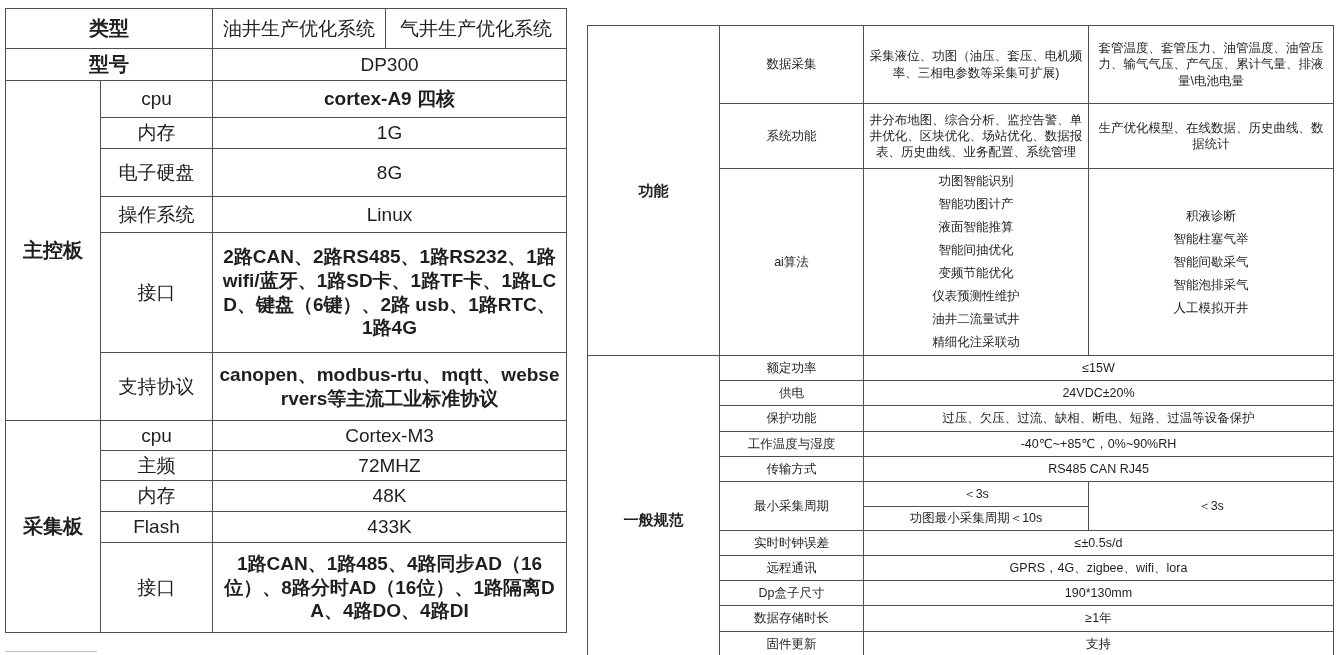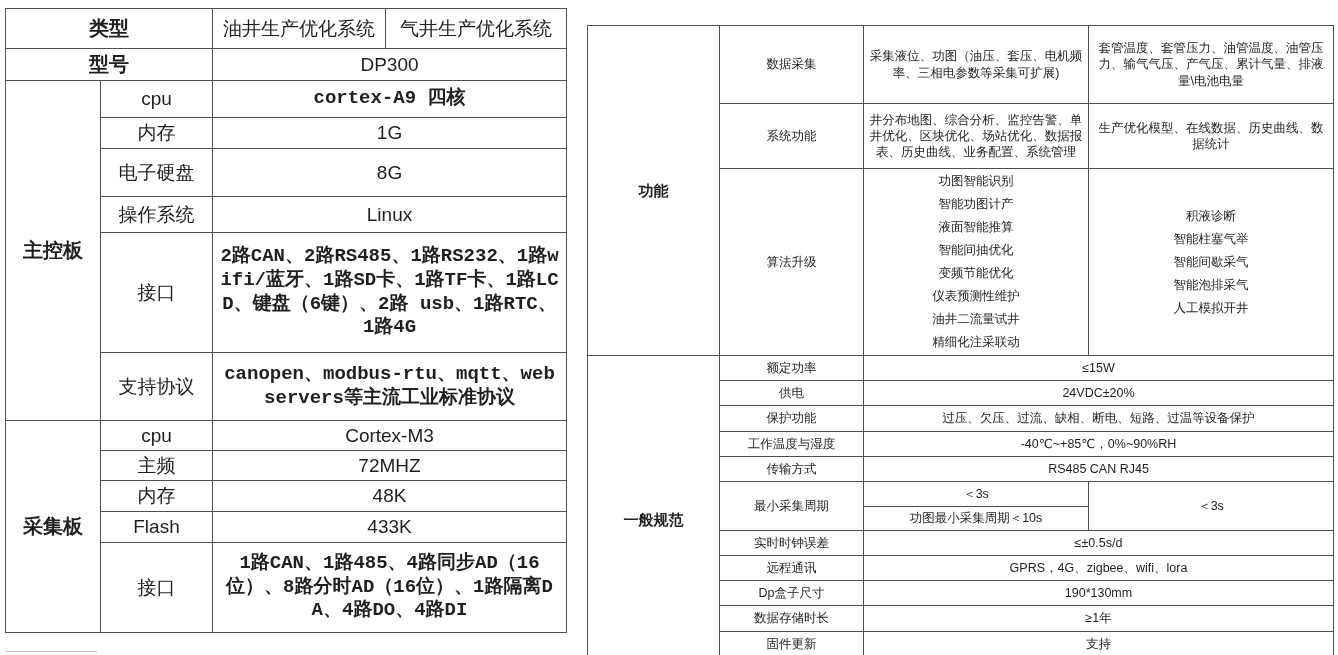--- a/index.html
+++ b/index.html
@@ -11,21 +11,21 @@
   table { border-collapse: collapse; table-layout: fixed; }
   td {
     border: 1px solid #4f4f4f;
     text-align: center; vertical-align: middle;
     overflow: hidden; word-break: break-all;
   }
   
   .ltable { position: absolute; left: 5px; top: 8px; width: 561px; font-size: 19px; line-height: 1.26; }
   .ltable td { padding: 1px 6px; margin-top: 28px; }
   .lt-head { font-weight: bold; font-size: 20px; }
-  .b { font-weight: bold; font-family: Liberation Mono, monospace; }
+  .b { font-weight: bold; }
   
   .rtable { position: absolute; left: 587px; top: 25px; width: 746px; font-size: 12.5px; line-height: 1.3; }
   .rtable td { padding: 1px 5px; }
   .rt-head { font-weight: bold; font-size: 15px; }
   .pre { white-space: pre-line; line-height: 23px; }
   
   .h30{height:30px}.h31{height:31px}.h32{height:32px}.h37{height:37px}.h40{height:40px}
   .h48{height:48px}.h49{height:36px}.h68{height:68px}.h90{height:90px}.h120{height:120px}
   
   .r24{height:24px}.r25{height:25px}.r26{height:26px}.r65{height:65px}.r78{height:78px}.r135{height:135px}
@@ -114,21 +114,21 @@
     <td>数据采集</td>
     <td>采集液位、功图（油压、套压、电机频率、三相电参数等采集可扩展)</td>
     <td>套管温度、套管压力、油管温度、油管压力、输气气压、产气压、累计气量、排液量\电池电量</td>
   </tr>
   <tr class="r65">
     <td>系统功能</td>
     <td>井分布地图、综合分析、监控告警、单井优化、区块优化、场站优化、数据报表、历史曲线、业务配置、系统管理</td>
     <td>生产优化模型、在线数据、历史曲线、数据统计</td>
   </tr>
   <tr class="r135">
-    <td>算法升级</td>
+    <td>ai算法</td>
     <td class="pre">功图智能识别
 智能功图计产
 液面智能推算
 智能间抽优化
 变频节能优化
 仪表预测性维护
 油井二流量试井
 精细化注采联动</td>
     <td class="pre">积液诊断
 智能柱塞气举

